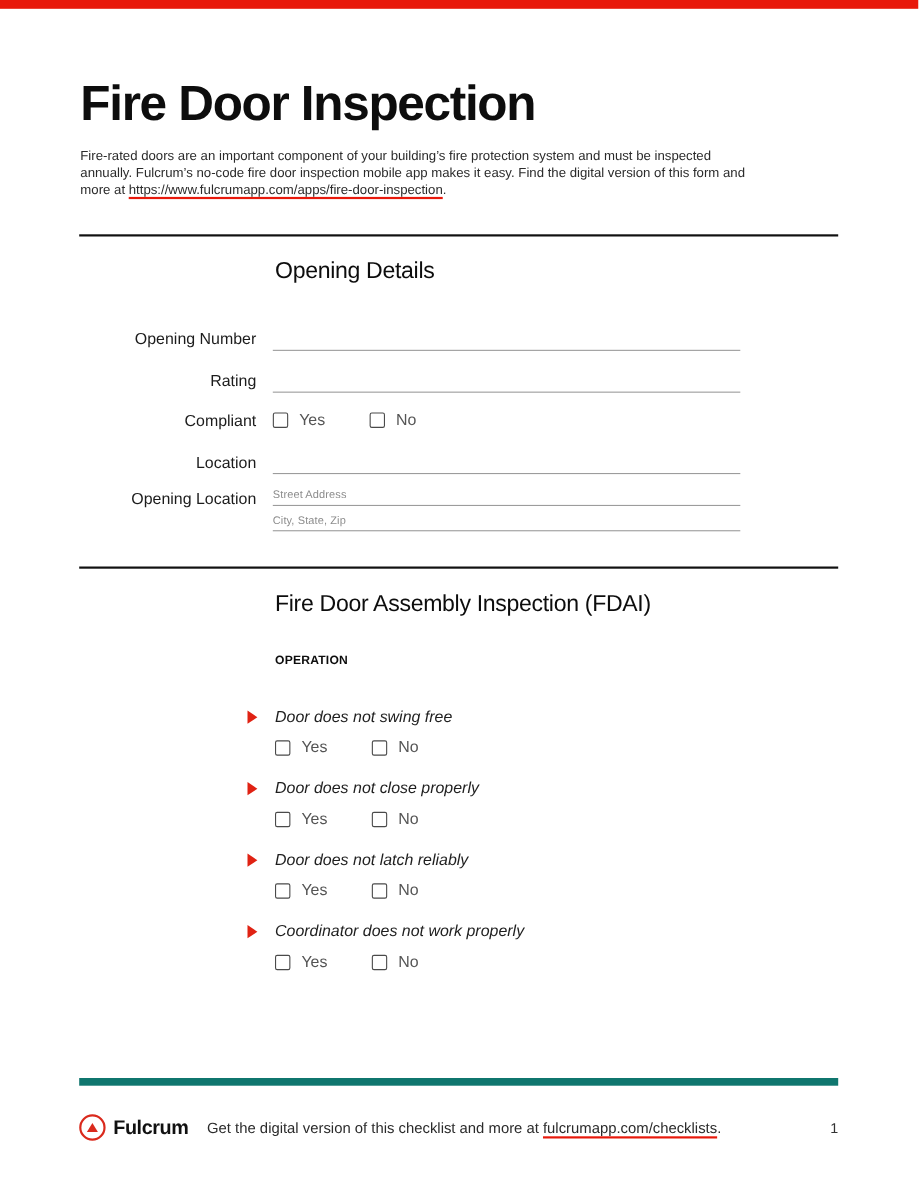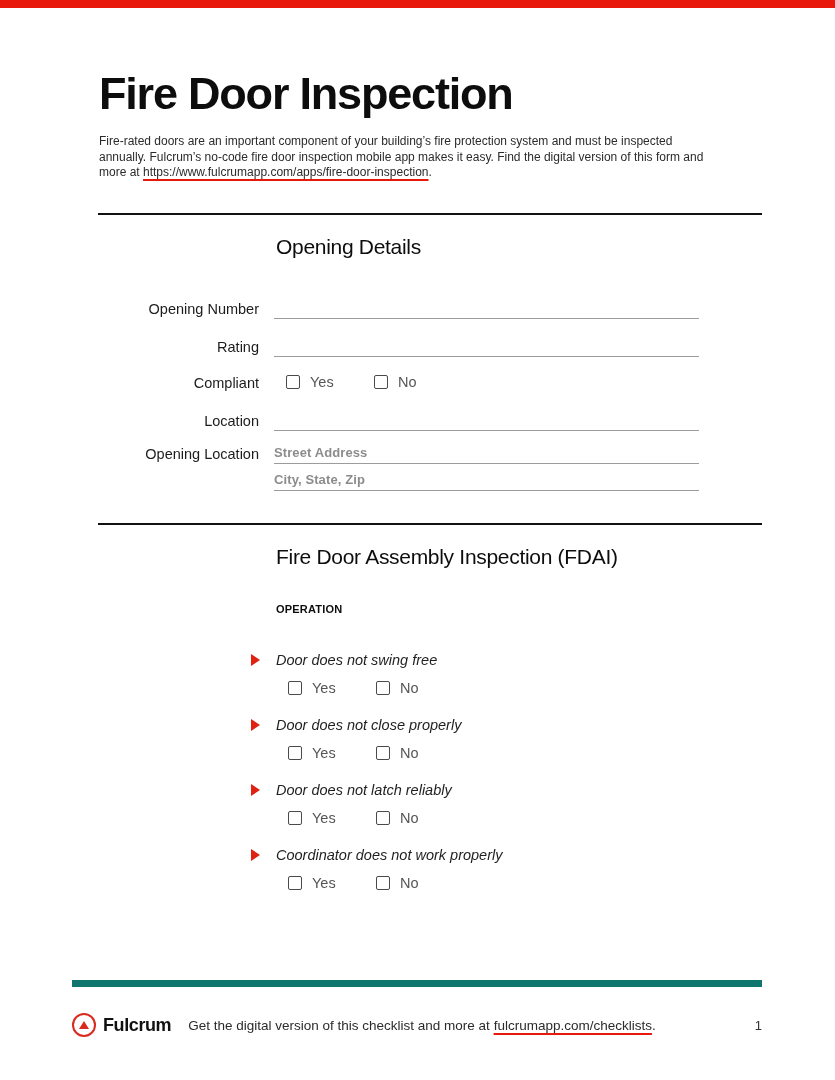--- a/index.html
+++ b/index.html
@@ -8,21 +8,21 @@
     background: #ffffff;
     font-family: "Liberation Sans", sans-serif;
     overflow: hidden;
     position: relative;
   }
   .topbar {
     height: 8px; width: 100%;
     background: #e8190b;
   }
   .page {
-    padding: 0 73px 0 98px;
+    padding: 0 73px 0 72px;
   }
   h1.doc-title {
     margin: 62px 0 0 1px;
     font-size: 45px;
     line-height: 1.05;
     font-weight: 800;
     letter-spacing: -1.2px;
     color: #0d0d0d;
   }
   p.intro {
@@ -74,40 +74,40 @@
     height: 24px;
     border-bottom: 1px solid #9c9c9c;
   }
   .form-field-plain {
     width: 425px;
     margin-left: 15px;
     height: 22px;
     display: flex;
     align-items: center;
   }
-  .cb-group-slot { width: 88px; display: flex; align-items: center; margin-left: 12px; }
+  .cb-group-slot { width: 88px; display: flex; align-items: center; }
   .cb-group { display: flex; align-items: center; cursor: pointer; }
   .cb {
     width: 14px; height: 14px;
     border: 1.6px solid #4a4a4a;
     border-radius: 2px;
     background: #fff;
     flex: none;
   }
   .cb-label {
     margin-left: 10px;
     font-size: 14.5px;
     color: #555555;
   }
   .form-row.address { align-items: flex-start; }
   .addr-field { width: 425px; margin-left: 15px; }
   .addr-sub {
     border-bottom: 1px solid #9c9c9c;
-    font-size: 13px;
-    font-weight: 700;
+    font-size: 10px;
+    font-weight: 400;
     color: #8c8c8c;
     padding-bottom: 3px;
     letter-spacing: 0.1px;
   }
   .addr-sub + .addr-sub { margin-top: 8px; }
   h3.sub-heading {
     margin: 34px 0 0 178px;
     font-size: 11px;
     font-weight: 800;
     letter-spacing: 0.2px;

